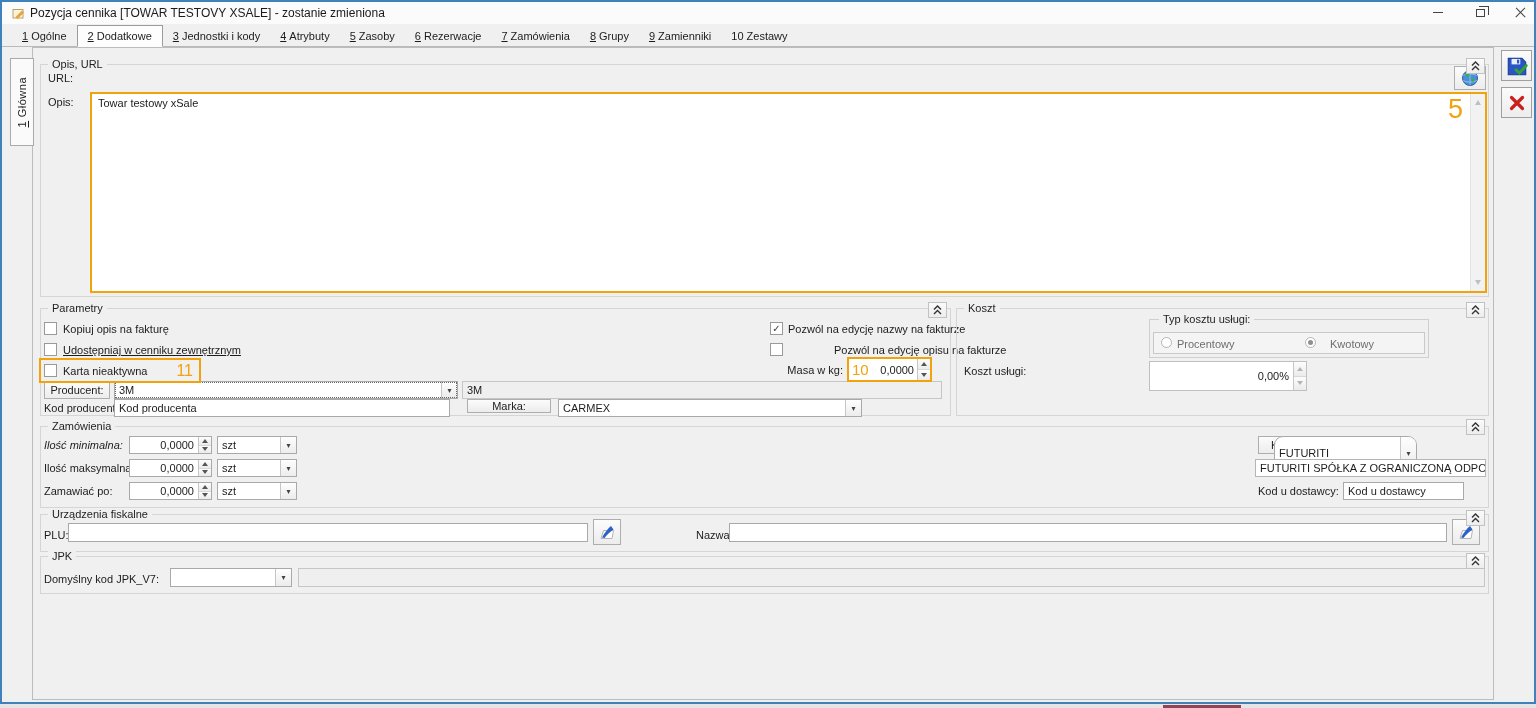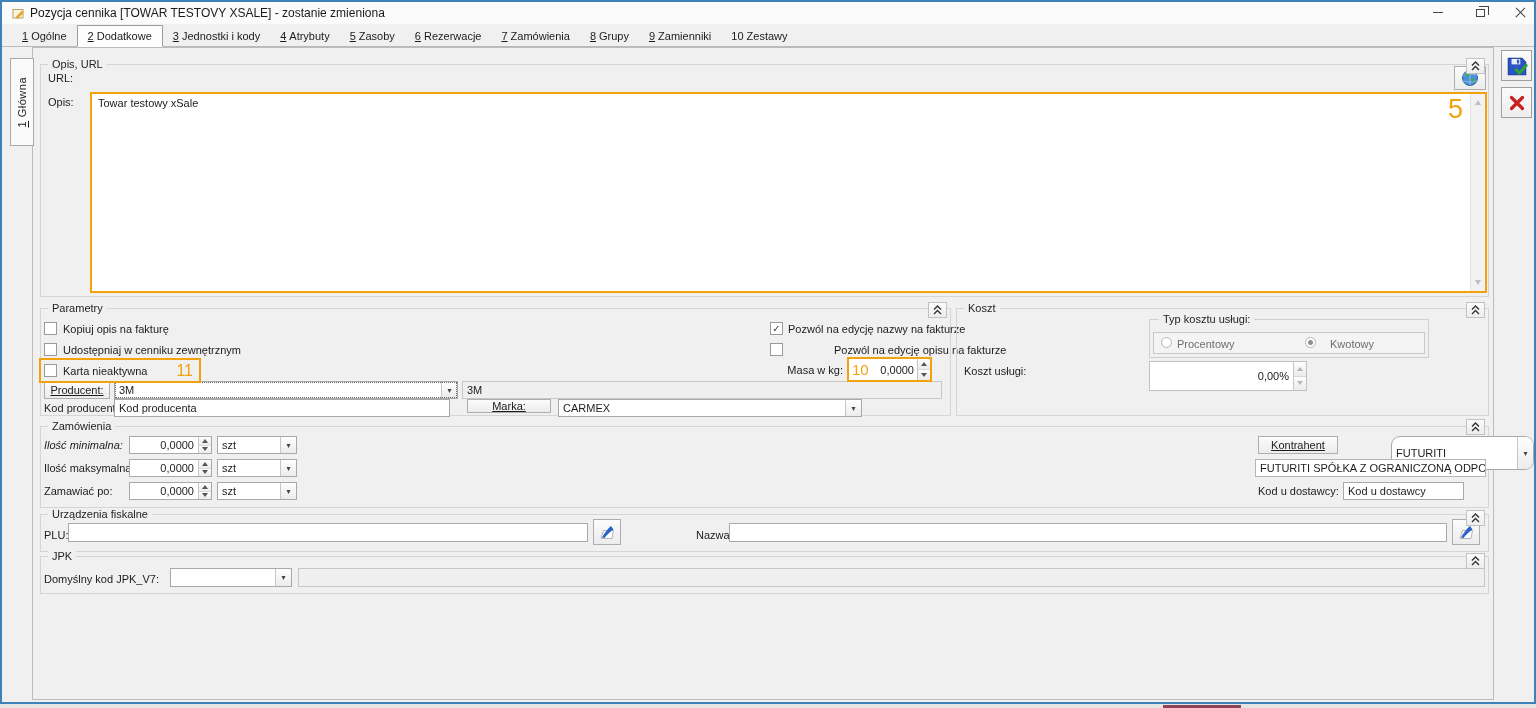--- a/index.html
+++ b/index.html
@@ -42,21 +42,21 @@
   .field .val{flex:1; padding:0 4px; display:flex; align-items:center; white-space:nowrap; overflow:hidden;}
   .field .val.r{justify-content:flex-end;}
   .field.ro{background:#efefef; border-color:#c6c6c6;}
   .arrowseg{width:16px; border-left:1px solid #c6c6c6; background:linear-gradient(#fefefe,#ececec); display:flex; align-items:center; justify-content:center; font-size:8px; color:#444;}
   .spin{width:13px; display:flex; flex-direction:column; border-left:1px solid #c6c6c6;}
   .spin>div{flex:1; background:linear-gradient(#fdfdfd,#ebebeb); display:flex; align-items:center; justify-content:center;}
   .spin>div:first-child{border-bottom:1px solid #d8d8d8;}
   .tri-up{width:0;height:0;border-left:3px solid transparent;border-right:3px solid transparent;border-bottom:4px solid #555;}
   .tri-down{width:0;height:0;border-left:3px solid transparent;border-right:3px solid transparent;border-top:4px solid #555;}
   .spin.dis .tri-up{border-bottom-color:#b5b5b5;} .spin.dis .tri-down{border-top-color:#b5b5b5;}
-  .push{position:absolute; background:linear-gradient(#fcfcfc,#ececec); border:1px solid #aeaeae; display:flex; align-items:center; justify-content:center; white-space:nowrap;text-decoration:underline;}
+  .push{position:absolute; background:linear-gradient(#fcfcfc,#ececec); border:1px solid #aeaeae; display:flex; align-items:center; justify-content:center; white-space:nowrap;}
   .chk{position:absolute; width:13px; height:13px; background:#fff; border:1px solid #9a9a9a; font-size:10px; line-height:11px; text-align:center; color:#3c3c3c;}
   .radio{position:absolute; width:11px; height:11px; border-radius:50%; background:#fff; border:1px solid #b5b5b5;}
   .radio.sel::after{content:""; position:absolute; inset:2px; border-radius:50%; background:#8f8f8f;}
   .orange-box{position:absolute; border:2px solid var(--highlight); z-index:6; pointer-events:none;}
   .badge{color:var(--highlight); white-space:nowrap;}
   
   .opis-area{position:absolute; background:#fff; border:2px solid var(--highlight); overflow:hidden;}
   .opis-text{position:absolute; left:6px; top:3px; white-space:pre-wrap;}
   .vscroll{position:absolute; right:0; top:0; bottom:0; width:15px; background:#f2f2f2; border-left:1px solid #e2e2e2;}
   .vscroll .sa{position:absolute; left:4px; width:0; height:0; border-left:3.5px solid transparent; border-right:3.5px solid transparent;}
@@ -156,21 +156,21 @@
   <span class="gtitle" style="left:46px; top:300px;">Parametry</span>
   <div class="sec-btn" style="left:926px; top:300px;">
     <svg width="9" height="10" viewBox="0 0 9 10">
         <path d="M1 4.5 L4.5 1 L8 4.5 M1 9 L4.5 5.5 L8 9" fill="none" stroke="#333" stroke-width="1.4"></path>
       </svg>
   </div>
 
   <div class="chk" style="left:42px; top:320px;"></div>
   <span class="lbl" style="left:61px; top:321px;">Kopiuj opis na fakturę</span>
   <div class="chk" style="left:42px; top:341px;"></div>
-  <span class="lbl" style="left:61px; top:342px;">Udostępniaj w cenniku zewnętrznym</span>
+  <span class="lbl" style="left:61px; top:342px;text-decoration:underline;">Udostępniaj w cenniku zewnętrznym</span>
   <div class="chk" style="left:42px; top:362px;"></div>
   <span class="lbl" style="left:61px; top:363px;">Karta nieaktywna</span>
   <div class="orange-box" style="left:37px; top:356px; width:162px; height:25px;">
     <span class="badge abs" style="right:6px; top:2px; font-size:16px;">11</span>
   </div>
 
   <div class="chk" style="left:768px; top:320px;"><span>✓</span></div>
   <span class="lbl" style="left:786px; top:321px;">Pozwól na edycję nazwy na fakturze</span>
   <div class="chk" style="left:768px; top:341px;"></div>
   <span class="lbl" style="left:786px; top:342px;margin-left:46px;">Pozwól na edycję opisu na fakturze</span>
@@ -304,21 +304,21 @@
   <div class="field" style="left:215px; top:480px; width:80px; height:18px;">
     <span class="val">szt</span>
     <span class="arrowseg">
         <span>▾</span>
       </span>
   </div>
 
   <div class="push" style="left:1256px; top:434px; width:80px; height:18px;">
       <span>Kontrahent</span>
     </div>
-  <div class="field" style="left:1389px; top:434px; width:143px; height:34px;border-radius:9px;">
+  <div class="field" style="left:1272px; top:434px; width:143px; height:34px;border-radius:9px;">
     <span class="val">FUTURITI</span>
     <span class="arrowseg">
         <span>▾</span>
       </span>
   </div>
   <div class="field" style="left:1253px; top:457px; width:231px; height:18px; border-color:#b5b5b5;">
     <span class="val">FUTURITI SPÓŁKA Z OGRANICZONĄ ODPOWIEDZIALNO</span>
   </div>
   <span class="lbl" style="left:1256px; top:483px;">Kod u dostawcy:</span>
   <div class="field" style="left:1341px; top:480px; width:121px; height:18px;">

